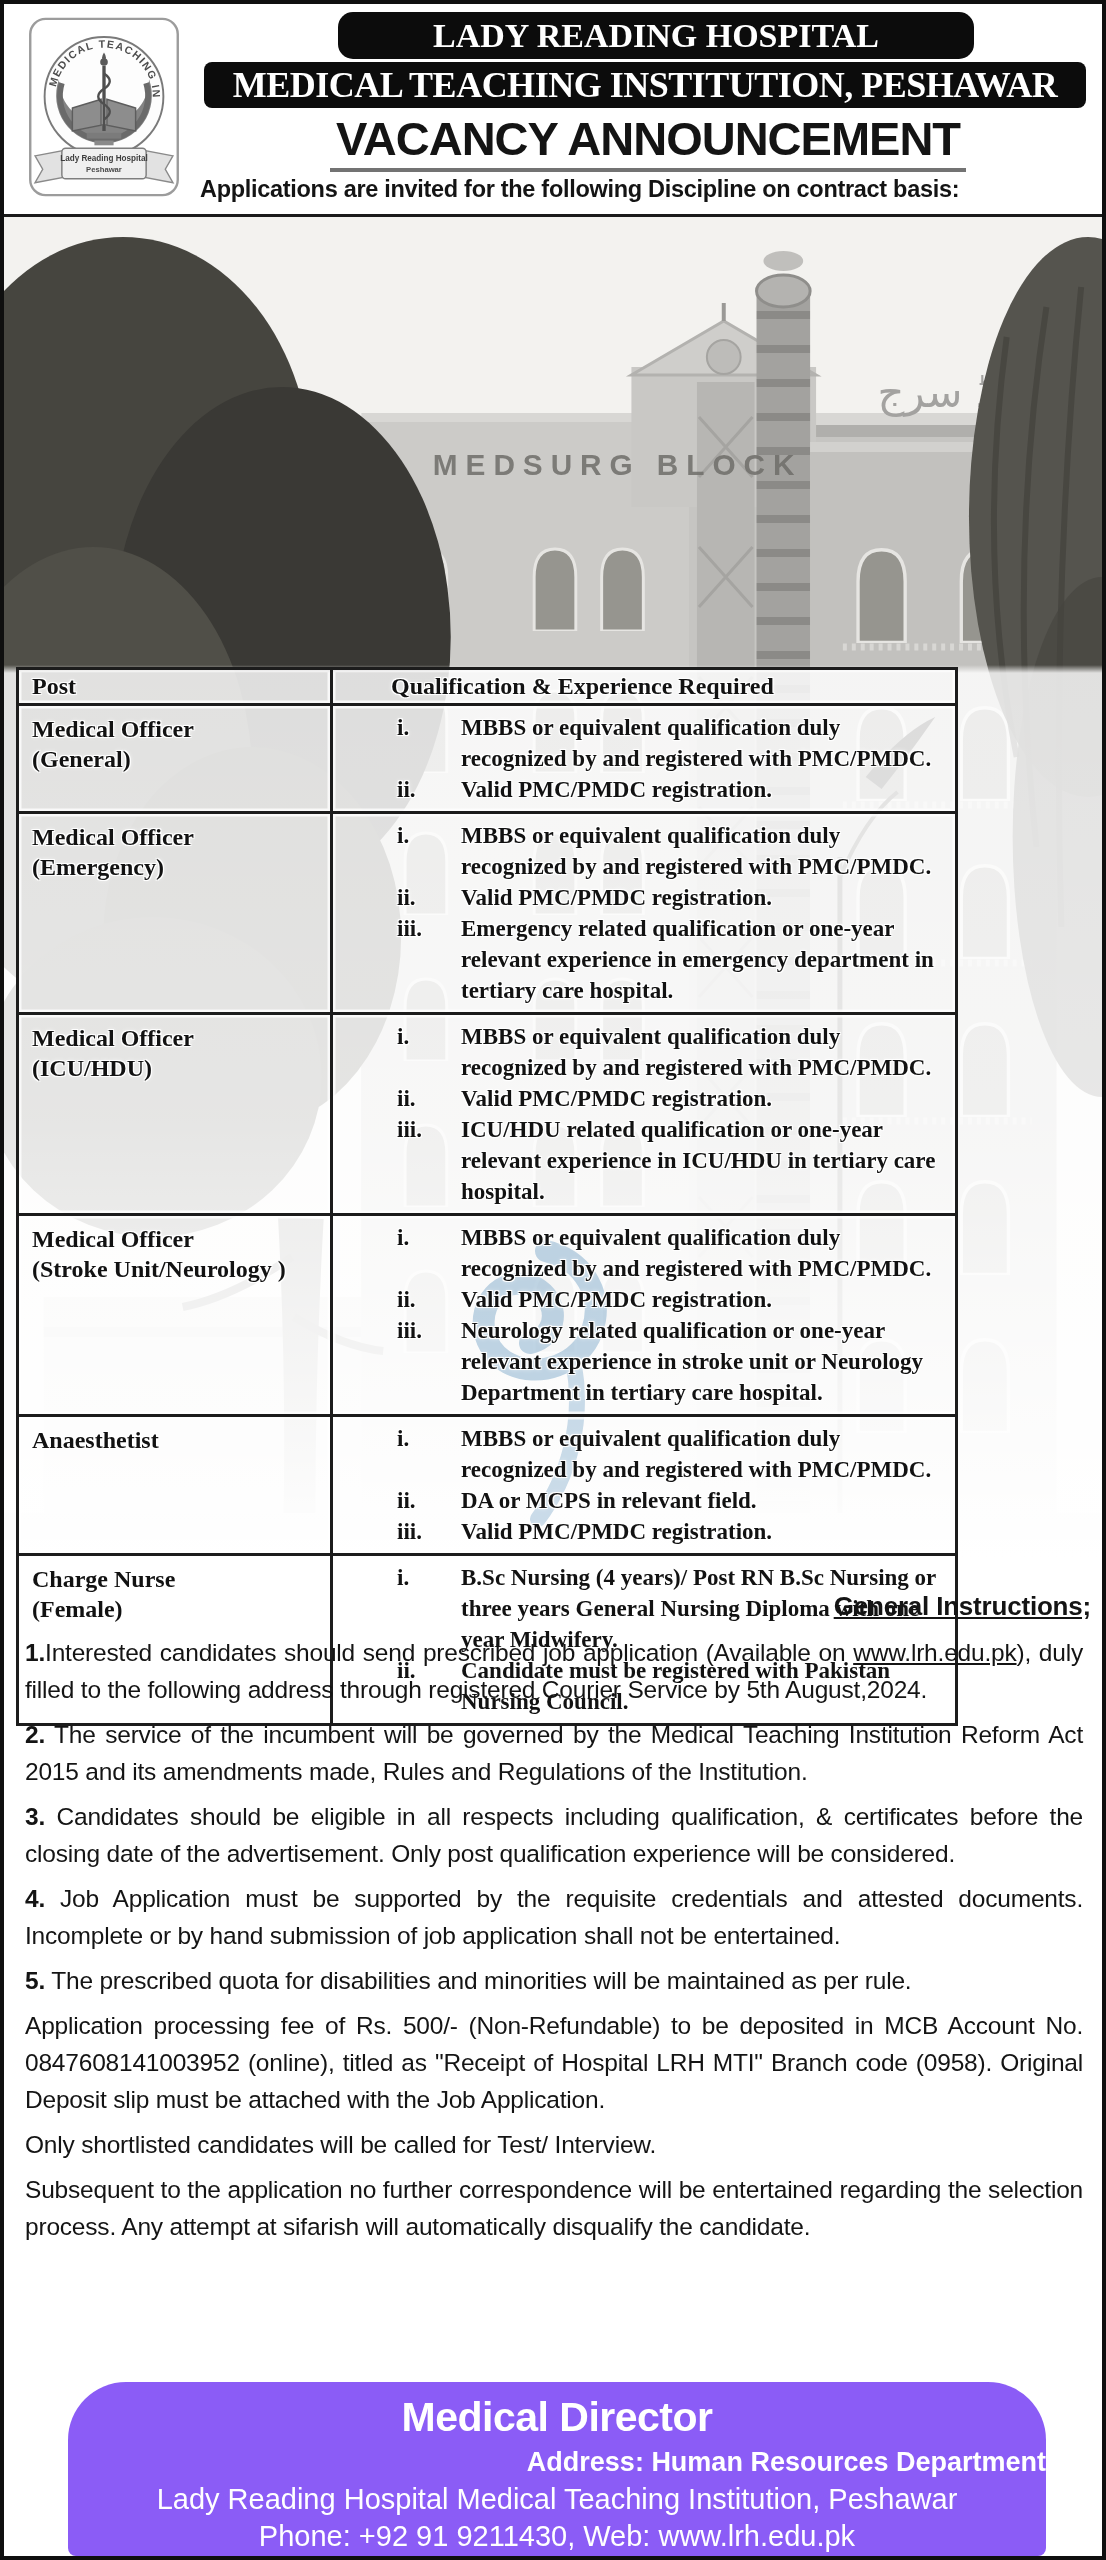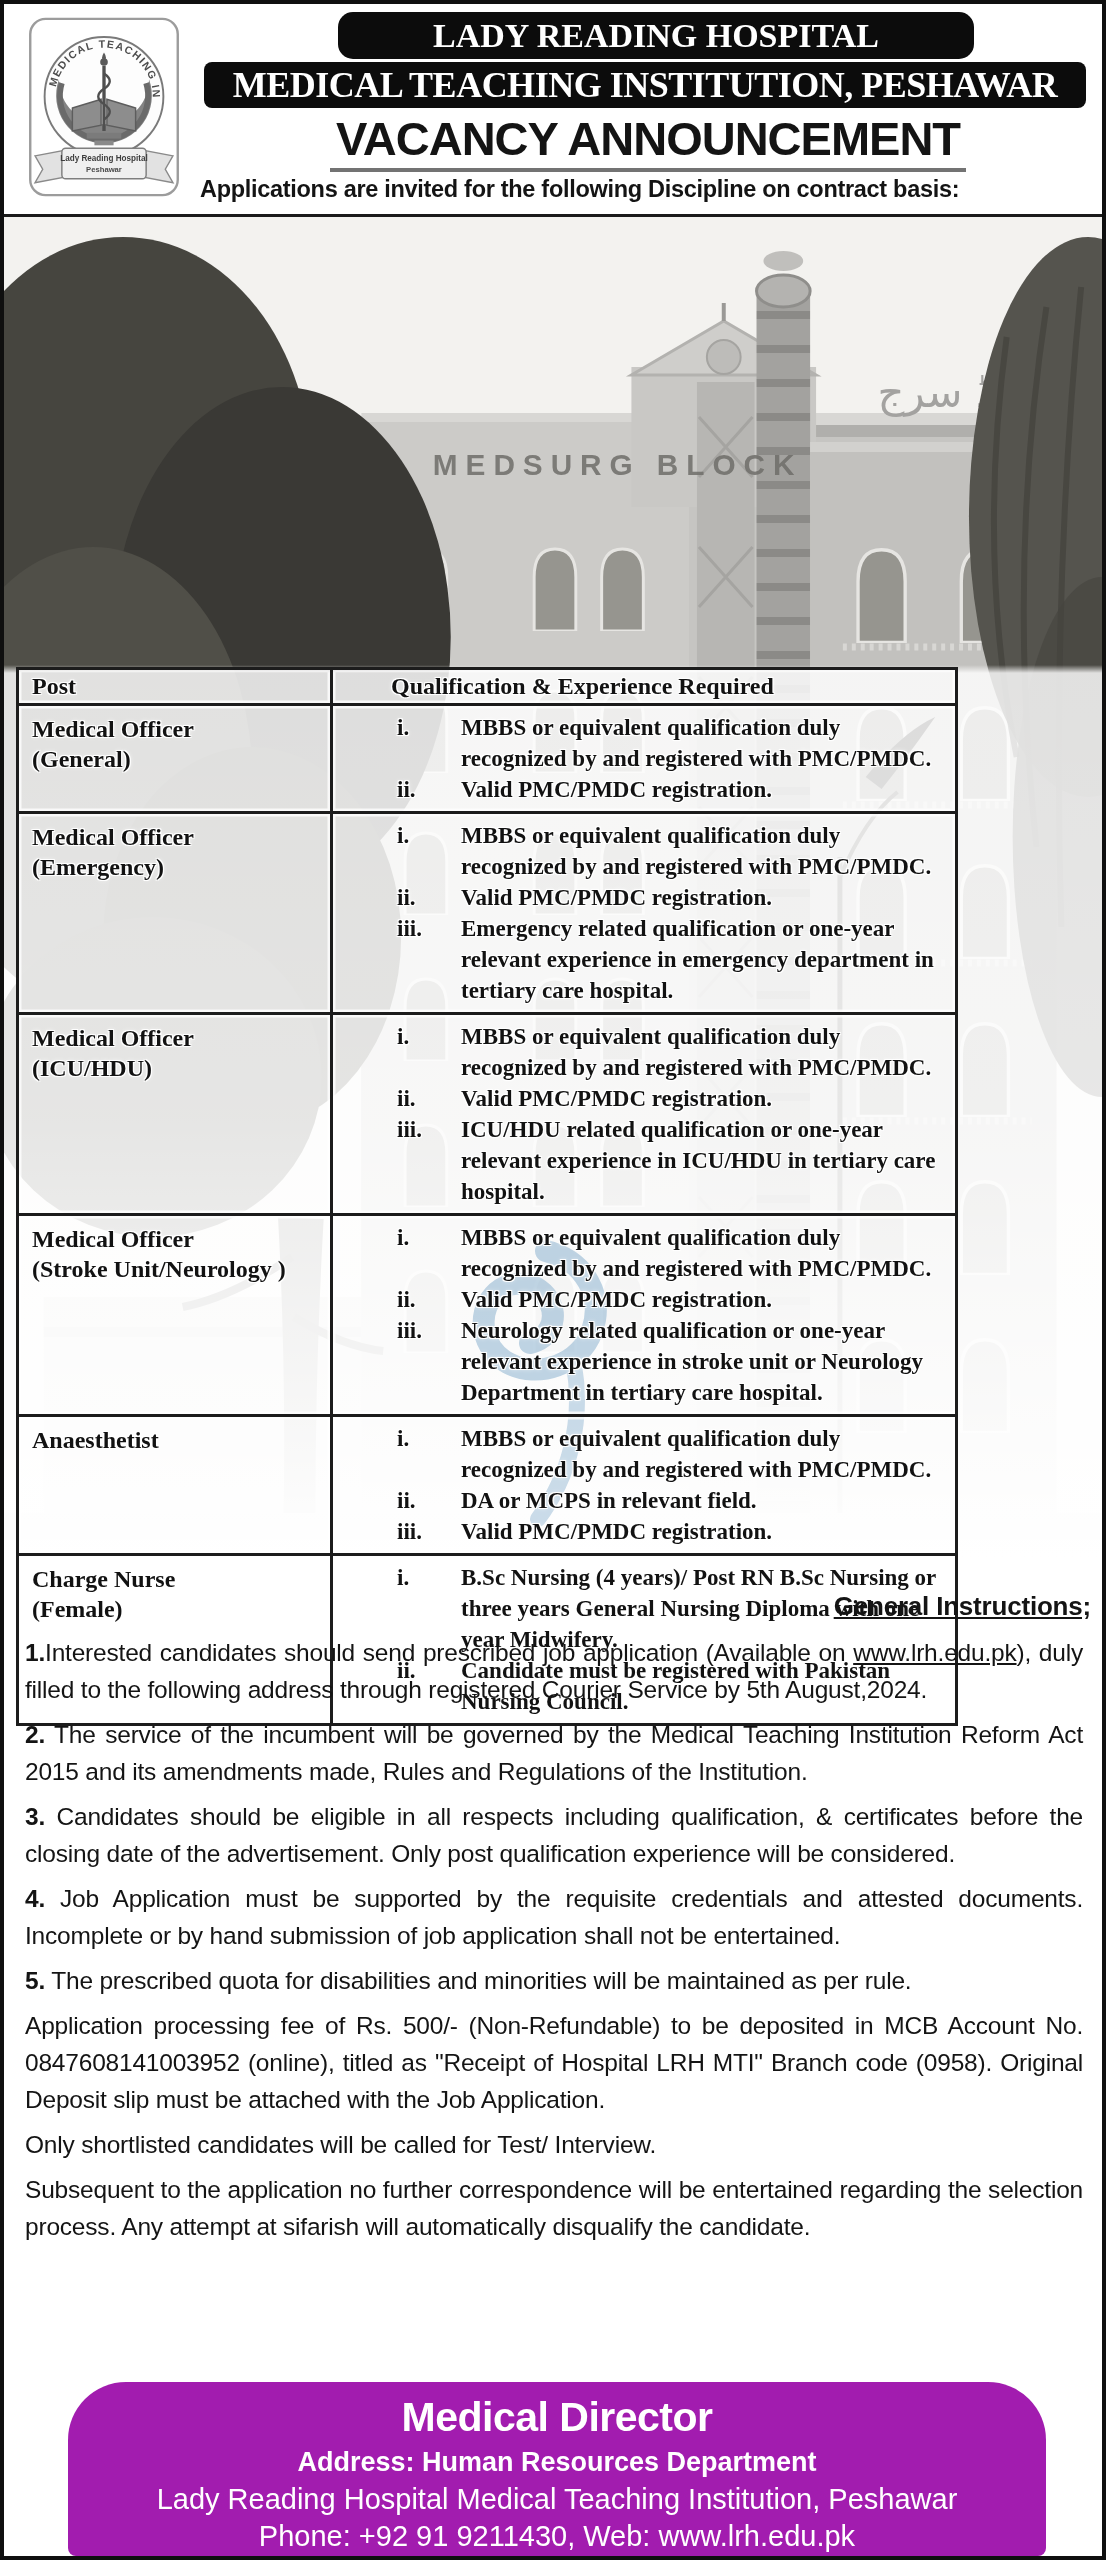--- a/index.html
+++ b/index.html
@@ -36,24 +36,24 @@
   .rn{flex:none;width:64px;margin-left:64px;}
   .itx{flex:1;padding-right:10px;}
   
   .instructions{position:absolute;left:13px;right:11px;top:1582px;font-size:24.5px;line-height:37px;letter-spacing:-0.2px;}
   .gi-head{font-size:26px;font-weight:bold;text-decoration:underline;line-height:40px;text-align:right;}
   .instructions p{margin:8px;text-align:justify;}
   .instructions p.short{text-align:left;}
   .num{font-weight:bold;}
   .ulink{text-decoration:underline;}
   
-  .footer{position:absolute;left:64px;width:978px;top:2378px;height:174px;background:#a21caf;
+  .footer{position:absolute;left:64px;width:978px;top:2378px;height:174px;background:#8b5cf6;
     border-radius:58px 58px 8px 8px;text-align:center;color:#ffffff;}
   .f-title{font-size:41px;font-weight:bold;padding-top:12px;letter-spacing:-0.5px;}
-  .f-line1{font-size:27px;font-weight:bold;margin-top:6px;}
+  .f-line1{font-size:27px;font-weight:bold;margin-top:6px;text-align:right;}
   .f-line2{font-size:29px;margin-top:5px;}
   .f-line3{font-size:29px;margin-top:4px;}
 </style>
 </head>
 <body>
 
 <div class="page">
 
   <div class="logo-box">
     <svg viewBox="0 0 160 190" width="156" height="182">

